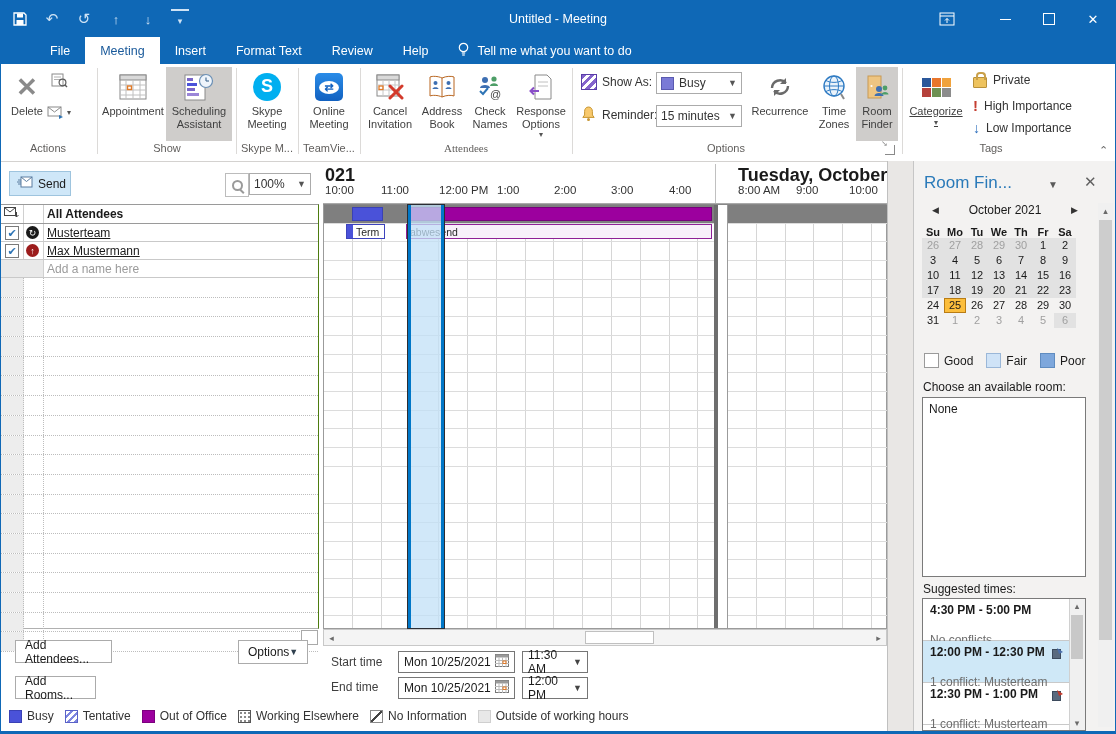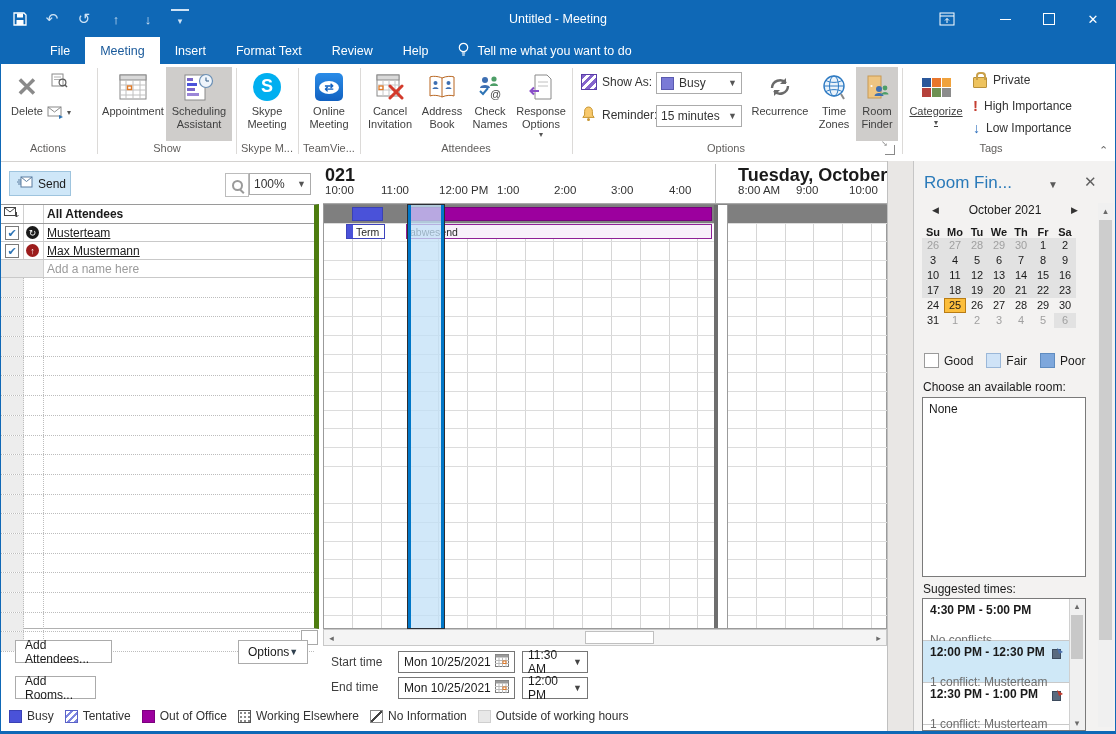--- a/index.html
+++ b/index.html
@@ -49,21 +49,21 @@
   .lockbody:before{content:"";position:absolute;left:2px;top:-6px;width:6px;height:6px;border:2px solid #c9a04a;border-bottom:none;border-radius:4px 4px 0 0;}
   .high-i{color:#c43e31;font-weight:bold;font-size:15px;}
   .low-i{color:#2d6fbd;font-weight:bold;font-size:14px;}
   
   .send-btn{position:absolute;left:8px;top:170px;width:62px;height:25px;background:#cfe7f8;border:1px solid #9ec4de;display:flex;align-items:center;gap:5px;padding:0 7px;box-sizing:border-box;cursor:pointer;font-size:12px;color:#1a1a1a;}
   .mag-btn{position:absolute;left:224px;top:172px;width:22px;height:22px;border:1px solid #bcbcbc;background:#fff;display:flex;align-items:center;justify-content:center;cursor:pointer;}
   .maglass{width:7px;height:7px;border:2px solid #9a9a9a;border-radius:50%;position:relative;}
   .maglass:after{content:"";position:absolute;left:7px;top:7px;width:5px;height:2px;background:#9a9a9a;transform:rotate(45deg);transform-origin:0 0;}
   .zoom-dd{position:absolute;left:248px;top:172px;width:62px;height:22px;}
   
-  .att-table{position:absolute;left:0;top:203px;width:318px;height:425px;border-top:1px solid #9a9a9a;border-right:5px solid #4d7c0f;border-bottom:1px solid #b0b0b0;background:#fff;box-sizing:border-box;}
+  .att-table{position:absolute;left:0;top:203px;width:318px;height:425px;border-top:1px solid #9a9a9a;border-right:1px solid #4d7c0f;border-bottom:1px solid #b0b0b0;background:#fff;box-sizing:border-box;}
   .att-header{position:relative;height:18px;border-bottom:1px solid #9a9a9a;display:flex;align-items:center;}
   .att-header .hname{position:absolute;left:46px;font-weight:bold;color:#1a1a1a;}
   .col-line{position:absolute;top:0;bottom:0;border-left:1px solid #d0d0d0;}
   .att-row{position:relative;height:17px;border-bottom:1px solid #c9c9c9;display:flex;align-items:center;}
   .att-row .cb{position:absolute;left:4px;top:2px;width:12px;height:12px;background:#fff;border:1px solid #7a7a7a;color:#2e74b5;font-size:11px;line-height:12px;text-align:center;cursor:pointer;}
   .att-row .pic{position:absolute;left:25px;top:2px;}
   .att-row .nm{position:absolute;left:46px;text-decoration:underline;color:#1a1a1a;cursor:pointer;white-space:nowrap;}
   .att-row.addrow .shade{position:absolute;left:0;top:0;bottom:0;width:42px;background:#e9e9e9;border-right:1px solid #d0d0d0;}
   .att-row.addrow .ph{position:absolute;left:46px;color:#9b9b9b;}
   .empty-row{position:relative;height:18.7px;border-bottom:1px dotted #bdbdbd;}
@@ -347,21 +347,21 @@
         <svg width="24" height="26" viewBox="0 0 24 26">
             <path d="M6 1h12l4 4v20H6z" fill="#fff" stroke="#8a8a8a"></path>
             <line x1="9" y1="8" x2="19" y2="8" stroke="#c0c0c0"></line>
             <line x1="9" y1="12" x2="19" y2="12" stroke="#c0c0c0"></line>
             <path d="M10 17H2M5 13.5L1.5 17 5 20.5" fill="none" stroke="#8a4fc8" stroke-width="2"></path>
           </svg>
       </div>
       <span>Response Options</span>
       <span style="font-size:8px;color:#555;margin-top:-1px;">▾</span>
     </div>
-    <div class="glabel" style="left:363px;width:204px;">Attendees</div>
+    <div class="glabel" style="left:363px;width:204px;font-family:Liberation Serif, serif;">Attendees</div>
     <div class="rsep" style="left:571px;"></div>
 
     <span class="abs showas-swatch" style="left:580px;top:10px;"></span>
     <span class="opt-label" style="left:601px;top:11px;">Show As:</span>
     <div class="ddbox" style="left:655px;top:8px;width:86px;">
       <span class="busy-swatch-sm"></span>
       <span>Busy</span>
       <span class="chev">▼</span>
     </div>
     <span class="abs" style="left:580px;top:42px;">

